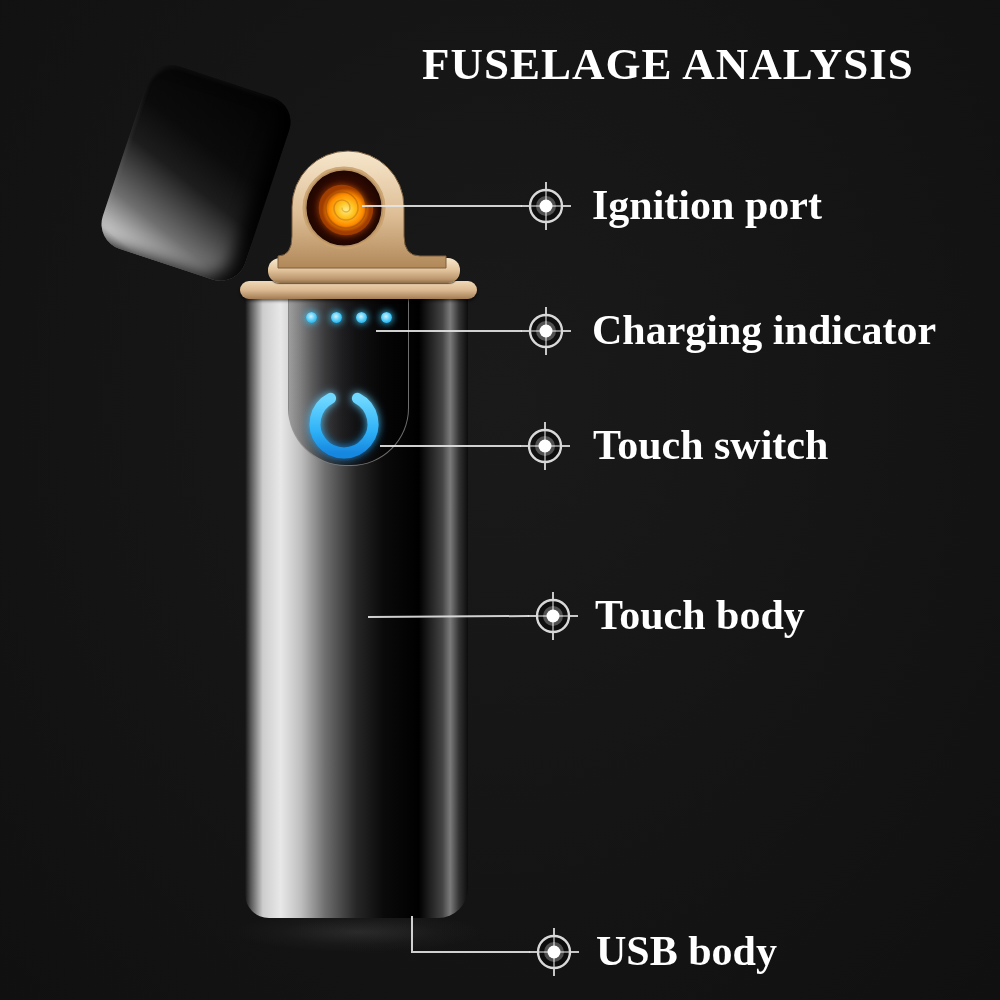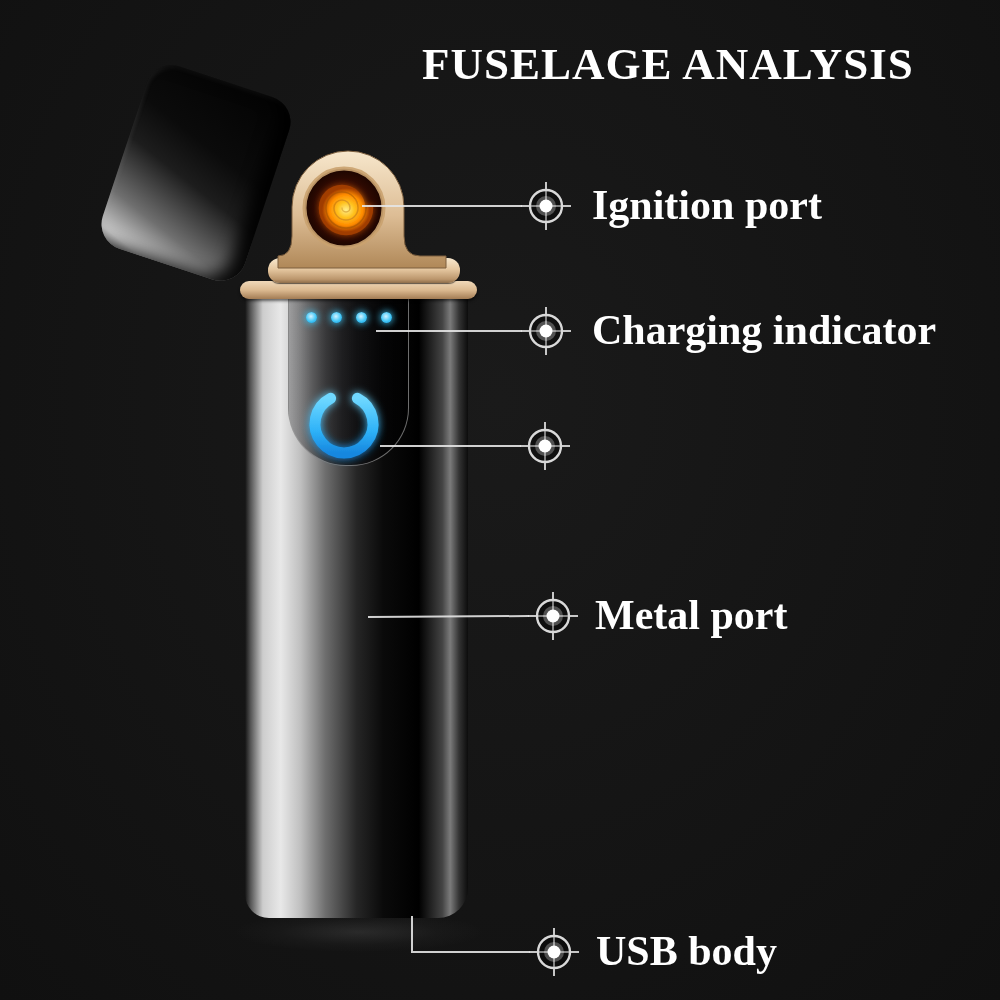--- a/index.html
+++ b/index.html
@@ -196,16 +196,17 @@
         <line x1="-25" y1="0" x2="25" y2="0" stroke="#e6e6e6" stroke-width="2" opacity="0.85"></line>
         <line x1="0" y1="-24" x2="0" y2="24" stroke="#e6e6e6" stroke-width="2" opacity="0.85"></line>
         <circle cx="0" cy="0" r="16" fill="rgba(0,0,0,0.35)" stroke="#d9d9d9" stroke-width="2.4"></circle>
         <circle cx="0" cy="0" r="10" fill="rgba(255,255,255,0.28)"></circle>
         <circle cx="0" cy="0" r="6.5" fill="#ffffff"></circle>
       </g>
     </svg>
 
   <div class="abs callout-label z11" style="left: 592px; top: 206px;">Ignition port</div>
   <div class="abs callout-label z11" style="left: 592px; top: 331px;">Charging indicator</div>
-  <div class="abs callout-label z11" style="left: 595px; top: 616px;">Metal port</div>
+  <div class="abs callout-label z11" style="left: 593px; top: 446px;">Touch switch</div>
+  <div class="abs callout-label z11" style="left: 595px; top: 616px;">Touch body</div>
   <div class="abs callout-label z11" style="left: 596px; top: 952px;">USB body</div>
 
 </div>
 
 </body></html>

